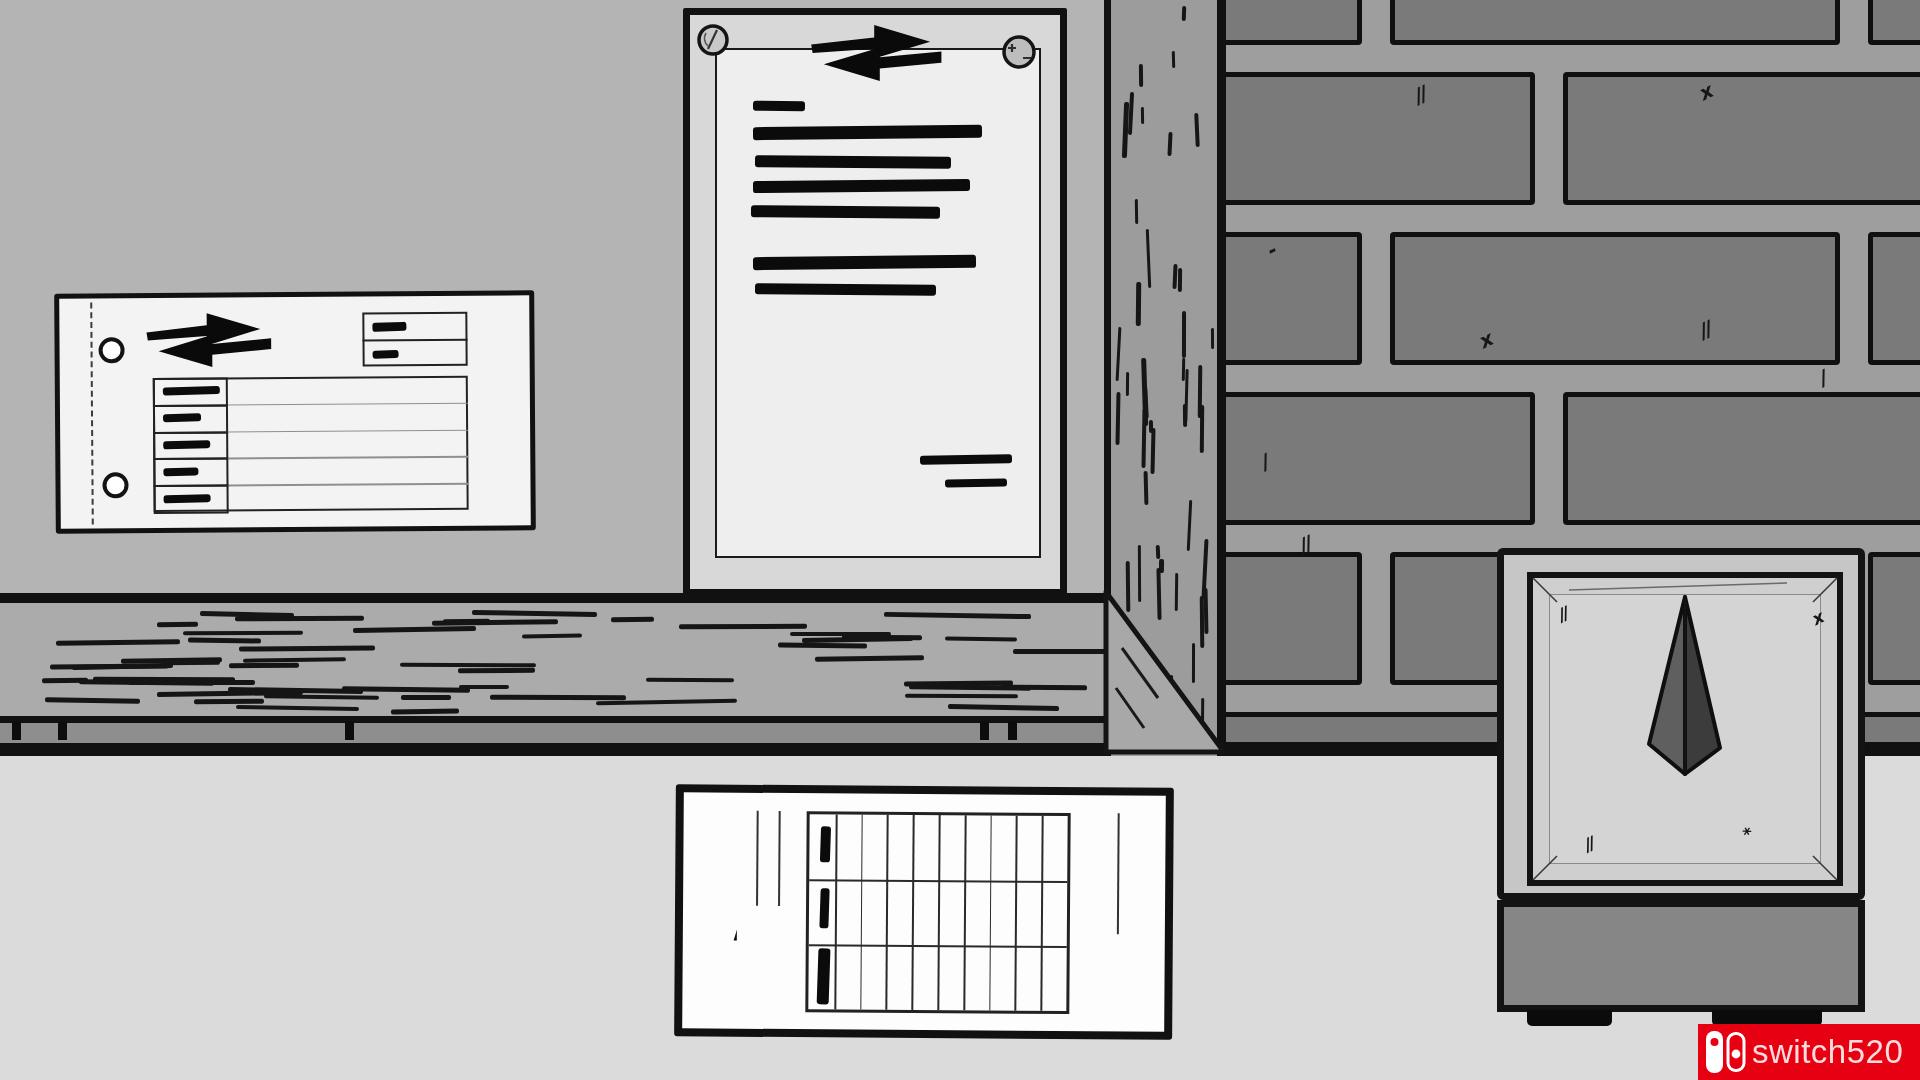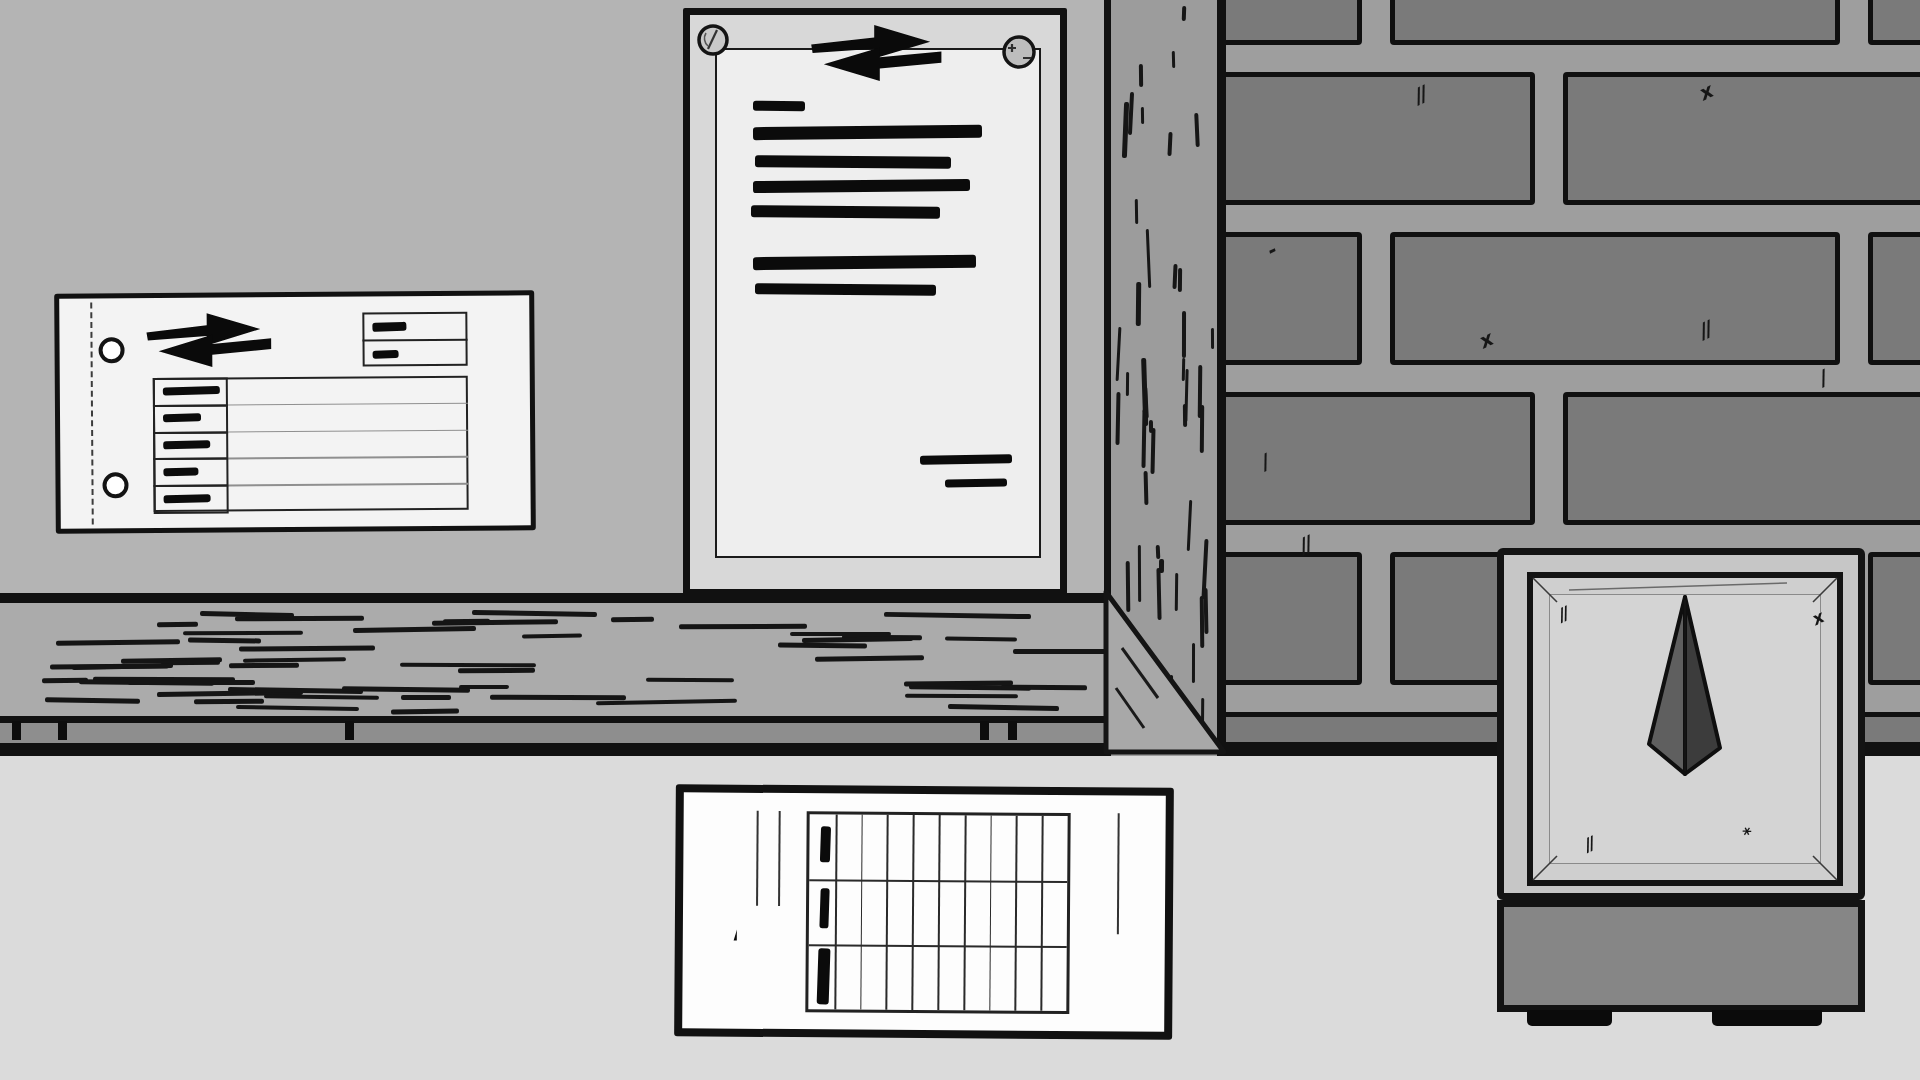--- a/index.html
+++ b/index.html
@@ -324,14 +324,23 @@
       <polygon points="188,49 152,196 188,226" fill="#5f5f5f" stroke="#0f0f0f" stroke-width="4" stroke-linejoin="round"></polygon>
       <polygon points="188,49 223,200 188,226" fill="#3c3c3c" stroke="#0f0f0f" stroke-width="4" stroke-linejoin="round"></polygon>
       <line x1="188" y1="52" x2="188" y2="223" stroke="#141414" stroke-width="2"></line>
     </svg>
   <div class="scratch" style="left: 62px; top: 58px; font-size: 17px;">//</div>
       <div class="scratch" style="left: 316px; top: 62px; font-size: 17px;">x</div>
       <div class="scratch" style="left: 88px; top: 288px; font-size: 17px;">//</div>
       <div class="scratch" style="left: 247px; top: 278px; font-size: 17px;">*</div>
     </div>
 
+  <div id="watermark" class="abs">
+    <svg width="42" height="44" viewBox="0 0 42 44">
+      <rect x="1" y="1" width="17" height="42" rx="8" fill="#ffffff"></rect>
+      <circle cx="9.5" cy="12" r="4" fill="#e60012"></circle>
+      <rect x="23" y="3.5" width="16" height="37" rx="7.5" fill="none" stroke="#ffffff" stroke-width="3"></rect>
+      <circle cx="31" cy="24" r="4.4" fill="#ffffff"></circle>
+    </svg>
+    <span id="wm-text">switch520</span>
+  </div>
 
 </div>
 
 </body></html>

